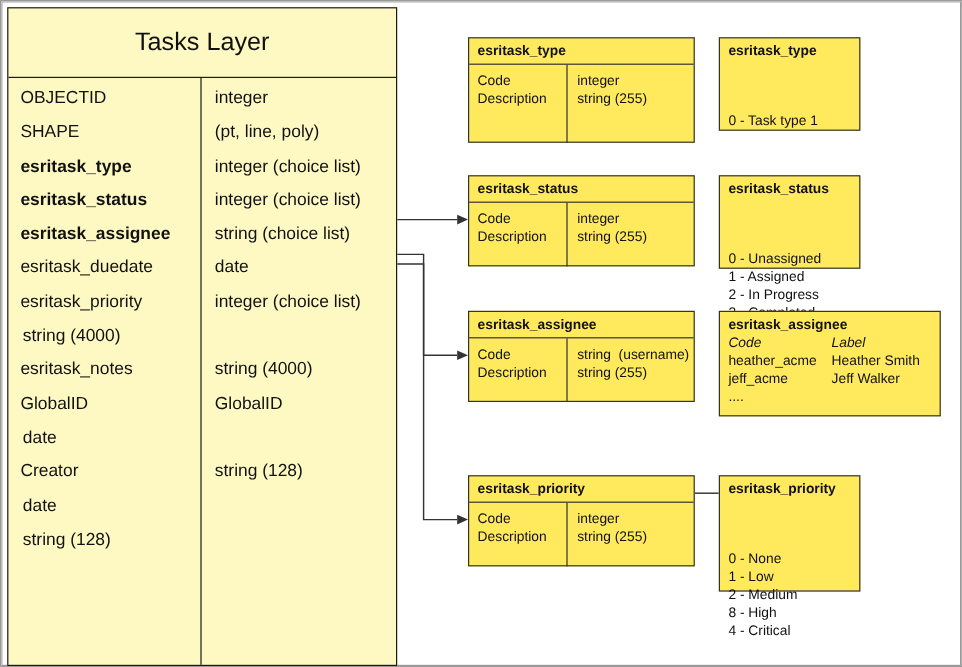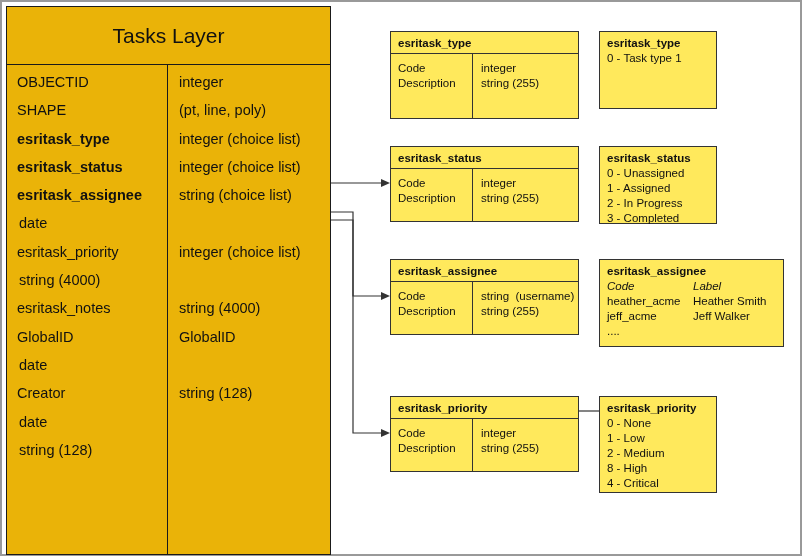--- a/index.html
+++ b/index.html
@@ -30,21 +30,21 @@
     background: #ffffff;
   }
 
   
   .main-table {
     position: absolute;
     left: 5px;
     top: 5px;
     width: 325px;
     height: 549px;
-    background: #eab308;
+    background: #fef9c3;
     border: 1px solid #1a1a1a;
     box-sizing: border-box;
   }
   .main-title {
     height: 58px;
     line-height: 58px;
     text-align: center;
     font-size: 21px;
     color: #111111;
     border-bottom: 1px solid #1a1a1a;
@@ -135,20 +135,21 @@
 
   
   .dbox-title {
     font-size: 11.5px;
     font-weight: bold;
     color: #111111;
     padding: 5px 0 2px 7px;
   }
   .dbox-lines {
     padding: 0 0 4px 7px;
+    margin-top: 43px;
   }
   .assignee-grid {
     display: flex;
     padding-left: 7px;
   }
   .assignee-col {
     width: 86px;
   }
   .assignee-col.wide {
     width: auto;
@@ -206,20 +207,21 @@
         </div>
         <div class="field-row">
           <div class="field-name bold">esritask_status</div>
           <div class="field-type">integer (choice list)</div>
         </div>
         <div class="field-row">
           <div class="field-name bold">esritask_assignee</div>
           <div class="field-type">string (choice list)</div>
         </div>
         <div class="field-row">
+          <div class="field-name">esritask_duedate</div>
           <div class="field-type">date</div>
         </div>
         <div class="field-row">
           <div class="field-name">esritask_priority</div>
           <div class="field-type">integer (choice list)</div>
         </div>
         <div class="field-row">
           <div class="field-type">string (4000)</div>
         </div>
         <div class="field-row">

